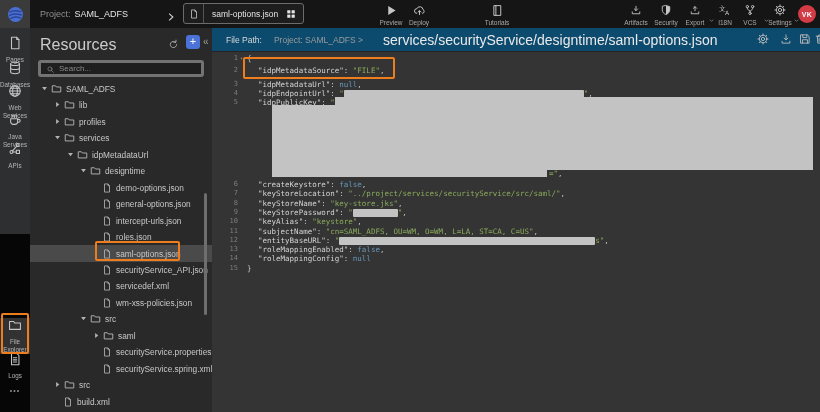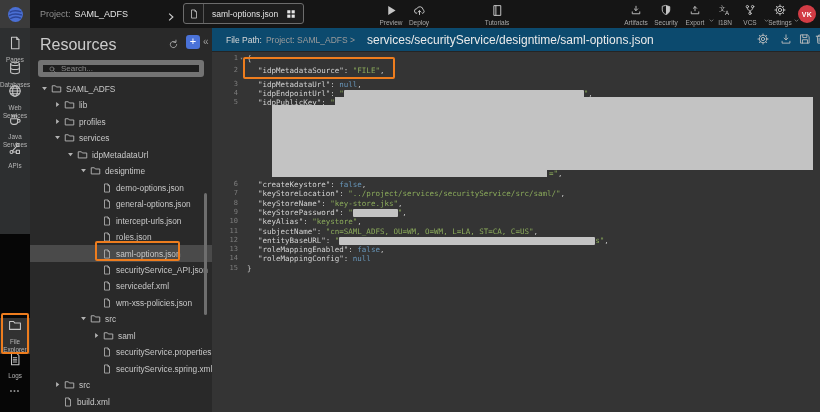--- a/index.html
+++ b/index.html
@@ -30,35 +30,35 @@
   .rail-item { position:absolute; left:0; width:30px; display:flex; flex-direction:column; align-items:center; }
   .rail-item .rl-lbl { font-size:6.3px; color:#b5b5b5; text-align:center; line-height:1.25; margin-top:2px; }
   #rail-dots { position:absolute; left:0; width:30px; text-align:center; color:#8b8b8b; font-size:7px; letter-spacing:1px; }
   
   #resources { position:absolute; left:30px; top:28px; width:182px; height:384px; background:#292929; }
   #res-header { position:absolute; left:0; top:0; width:100%; height:28px; }
   #res-title { position:absolute; left:10px; top:8px; font-size:16px; color:#cccccc; }
   #res-refresh { position:absolute; left:138px; top:8px; }
   #res-add { position:absolute; left:156px; top:7px; width:14px; height:14px; background:#4a72d8; border-radius:3px; color:#fff; font-size:11px; line-height:12px; text-align:center; }
   #res-collapse { position:absolute; left:173px; top:8px; font-size:10px; color:#9f9f9f; }
-  #search-box { position:absolute; left:8px; top:32px; width:166px; height:17px; background:#1f1f1f; border:5px solid #737373; border-radius:3px; display:flex; align-items:center; padding:0 5px; gap:4px; }
+  #search-box { position:absolute; left:8px; top:32px; width:166px; height:17px; background:#1f1f1f; border:3px solid #737373; border-radius:3px; display:flex; align-items:center; padding:0 5px; gap:4px; }
   #search-input { flex:1; background:transparent; border:none; outline:none; color:#9a9a9a; font-size:8px; font-family:"Liberation Sans", sans-serif; }
   #search-input::placeholder { color:#8a8a8a; }
   #tree { position:absolute; left:0; top:52px; width:100%; }
   .tree-row { position:absolute; left:0; width:182px; height:17px; display:flex; align-items:center; }
   .tree-row.sel { background:#4a4a4a; }
   .tree-row .caret { width:8px; display:flex; justify-content:center; margin-right:3px; }
   .tree-row .t-lbl { font-size:8.3px; color:#c8c8c8; margin-left:4px; white-space:nowrap; }
   #res-scroll { position:absolute; left:174px; top:165px; width:3px; height:122px; background:#6e6e6e; border-radius:2px; }
   
   #editor { position:absolute; left:212px; top:28px; width:608px; height:384px; background:#343434; }
   #pathbar { position:absolute; left:0; top:0; width:608px; height:24px; background:#0c4a6e; border-bottom:1px solid #242424; display:flex; align-items:center; }
   #pathbar .pp { margin-left:14px; font-size:8.5px; color:#d8d8d8; }
-  #pathbar .pj { margin-left:4px; font-size:8.5px; color:#9b9b9b; }
-  #pathbar .pf { margin-left:12px; font-size:12px; color:#eaeaea; }
+  #pathbar .pj { margin-left:12px; font-size:8.5px; color:#9b9b9b; }
+  #pathbar .pf { margin-left:20px; font-size:14px; color:#eaeaea; }
   .pb-ic { position:absolute; top:5px; width:14px; height:14px; display:flex; align-items:center; justify-content:center; }
   #code { position:absolute; left:0; top:24px; width:608px; height:360px; font-family:"DejaVu Sans Mono", monospace; font-size:7.5px; }
   .cl { position:absolute; white-space:pre; }
   .ln { position:absolute; left:0; width:26px; text-align:right; color:#7d7d7d; font-size:7px; }
   .fold { position:absolute; left:28px; font-size:5px; color:#8a8a8a; }
   .sg-key { color:#d3d3d3; }
   .sg-punc { color:#c4c4c4; }
   .sg-str { color:#8bab5b; }
   .sg-kw { color:#6897bb; }
   .redact-inline { display:inline-block; background:#c3c3c3; vertical-align:middle; border-radius:1px; }

